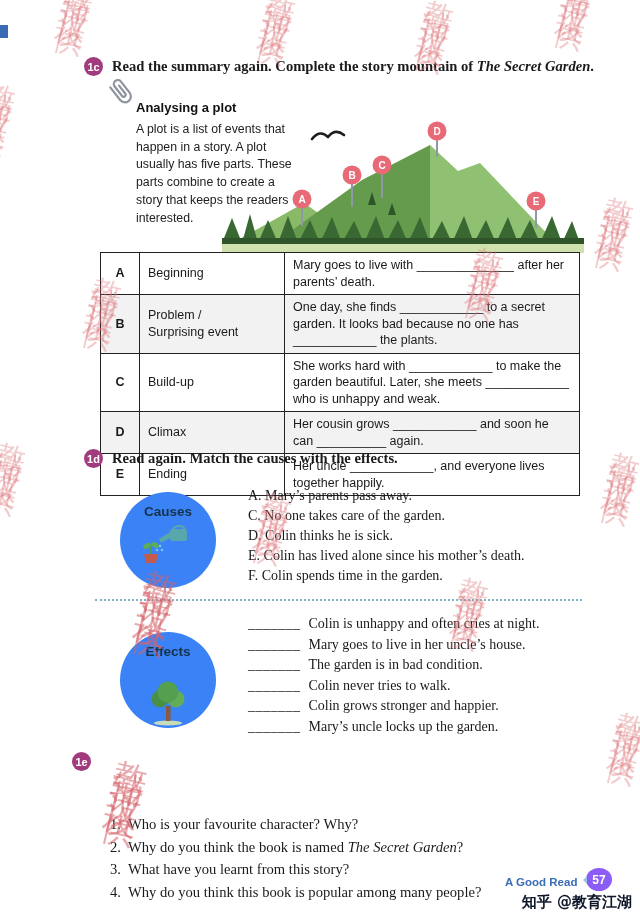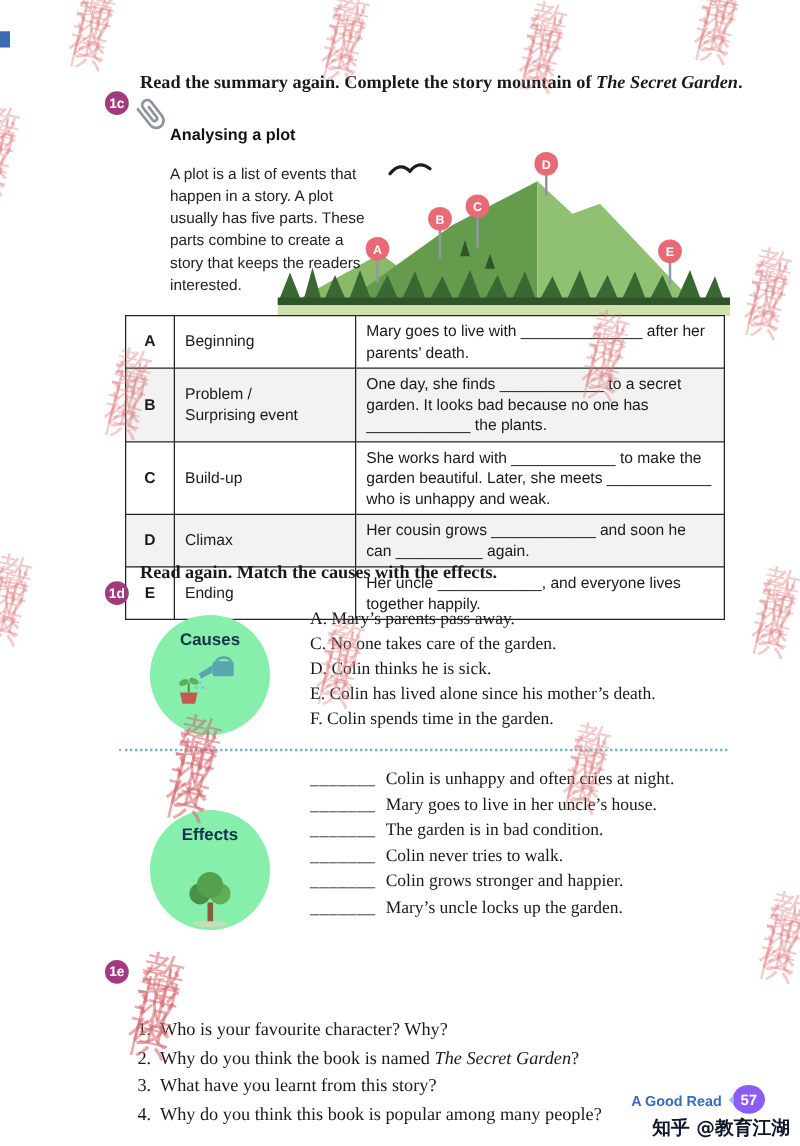--- a/index.html
+++ b/index.html
@@ -9,41 +9,41 @@
   .wm{position:absolute;writing-mode:vertical-rl;transform:rotate(13deg);
       font-family:"DejaVu Sans",sans-serif;font-size:30px;letter-spacing:9px;
       color:rgba(221,118,124,0.38);pointer-events:none;z-index:9;font-weight:500;white-space:nowrap;}
   .wm-strong{font-size:34px;color:rgba(214,100,108,0.55);letter-spacing:11px;}
   
   .corner-mark{position:absolute;left:0;top:25px;width:8px;height:13px;background:#3a6cb5;}
   
   .activity-header{position:absolute;display:flex;align-items:flex-start;gap:9px;z-index:2;}
   .badge{flex:0 0 auto;width:19px;height:19px;border-radius:50%;background:#a23b7d;color:#fff;
          font-family:"Liberation Sans",sans-serif;font-weight:bold;font-size:11px;
-         display:flex;align-items:center;justify-content:center;margin-top:16px;}
+         display:flex;align-items:center;justify-content:center;margin-top:0;}
   .activity-title{font-weight:bold;font-size:14.6px;line-height:19px;max-width:505px;}
   .book-title{font-style:italic;}
   
   .note-box{position:absolute;left:136px;top:100px;width:168px;z-index:2;
             font-family:"Liberation Sans",sans-serif;}
   .note-title{font-weight:bold;font-size:13px;color:#111;}
-  .note-body{margin-top:16px;font-size:12.3px;line-height:1.44;color:#222;}
+  .note-body{margin-top:6px;font-size:12.3px;line-height:1.44;color:#222;}
   .paperclip{position:absolute;left:108px;top:76px;z-index:3;}
   
   .mountain-wrap{position:absolute;left:222px;top:95px;width:362px;height:158px;z-index:1;}
   
   .story-table{position:absolute;left:100px;top:252px;width:480px;border-collapse:collapse;z-index:2;
                font-family:"Liberation Sans",sans-serif;font-size:12.5px;background:#fff;}
   .story-table td{border:1px solid #222;padding:4px 8px;vertical-align:middle;line-height:1.32;}
   .story-table tr:nth-child(even){background:#f2f2f2;}
   .story-table .letter{width:22px;text-align:center;font-weight:bold;}
   .story-table .stage{width:128px;white-space:pre-line;}
   .story-table .sentence{}
   
-  .bubble{position:absolute;width:96px;height:96px;border-radius:50%;background:#86efac;z-index:2;
+  .bubble{position:absolute;width:96px;height:96px;border-radius:50%;background:#3b82f6;z-index:2;
           display:flex;flex-direction:column;align-items:center;}
   .bubble-label{font-family:"Liberation Sans",sans-serif;font-weight:bold;font-size:13.5px;
                 color:#15334a;margin-top:12px;}
   .cause-list{position:absolute;left:248px;top:486px;width:345px;font-size:14px;line-height:20px;z-index:2;}
   .effect-list{position:absolute;left:248px;top:614px;width:345px;font-size:14px;line-height:20.5px;z-index:2;}
   .blank{margin-right:8px;letter-spacing:0.5px;}
   .dotted-divider{position:absolute;left:95px;top:599px;width:487px;border-top:2px dotted #7fb2c6;z-index:2;}
   
   .question-list{position:absolute;left:110px;top:813px;width:480px;font-size:14.6px;line-height:22.5px;z-index:2;}
   .question-num{margin-right:7px;}
@@ -198,41 +198,41 @@
   <div class="cause-list">
     <div>A. Mary’s parents pass away.</div>
     <div>C. No one takes care of the garden.</div>
     <div>D. Colin thinks he is sick.</div>
     <div>E. Colin has lived alone since his mother’s death.</div>
     <div>F. Colin spends time in the garden.</div>
   </div>
 
   <div class="dotted-divider"></div>
 
-  <div class="bubble" style="left:120px;top:648px;gap:20px;">
+  <div class="bubble" style="left:120px;top:632px;gap:20px;">
     <div class="bubble-label">Effects</div>
     <svg width="62" height="48" viewBox="0 0 62 48">
       <ellipse cx="31" cy="44" rx="14" ry="2.5" fill="#c7ddba"></ellipse>
       <rect x="29" y="27" width="4.5" height="15" fill="#8a5a3b"></rect>
       <circle cx="23" cy="20" r="8.5" fill="#4a8f46"></circle>
       <circle cx="39" cy="20" r="8.5" fill="#61ad58"></circle>
       <circle cx="31" cy="13" r="10.5" fill="#55a04f"></circle>
     </svg>
   </div>
 
   <div class="effect-list">
     <div><span class="blank">_______</span><span>Colin is unhappy and often cries at night.</span></div>
     <div><span class="blank">_______</span><span>Mary goes to live in her uncle’s house.</span></div>
     <div><span class="blank">_______</span><span>The garden is in bad condition.</span></div>
     <div><span class="blank">_______</span><span>Colin never tries to walk.</span></div>
     <div><span class="blank">_______</span><span>Colin grows stronger and happier.</span></div>
     <div><span class="blank">_______</span><span>Mary’s uncle locks up the garden.</span></div>
   </div>
 
-  <div class="activity-header" style="left:84px;top:752px;">
+  <div class="activity-header" style="left:72px;top:752px;">
     <div class="badge">1e</div>
   </div>
 
   <div class="question-list">
     <div><span class="question-num">1.</span><span>Who is your favourite character? Why?</span><span class="book-title"></span><span></span></div>
     <div><span class="question-num">2.</span><span>Why do you think the book is named </span><span class="book-title">The Secret Garden</span><span>?</span></div>
     <div><span class="question-num">3.</span><span>What have you learnt from this story?</span><span class="book-title"></span><span></span></div>
     <div><span class="question-num">4.</span><span>Why do you think this book is popular among many people?</span><span class="book-title"></span><span></span></div>
   </div>
 

